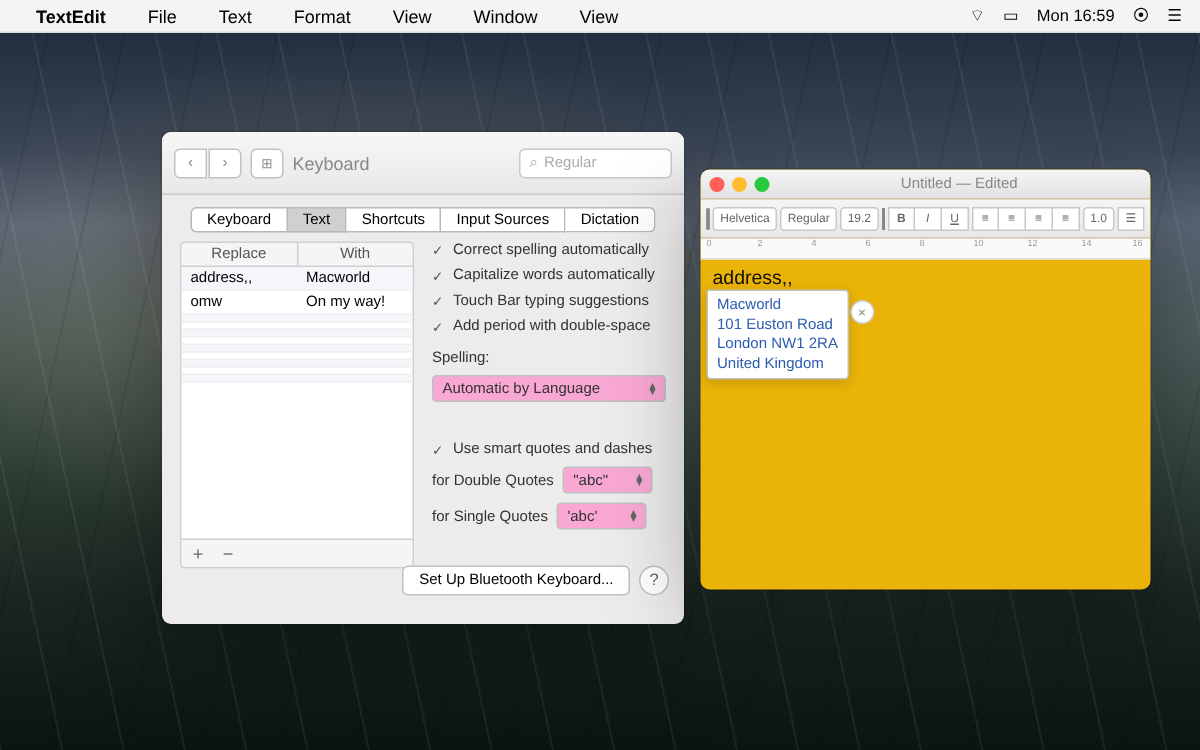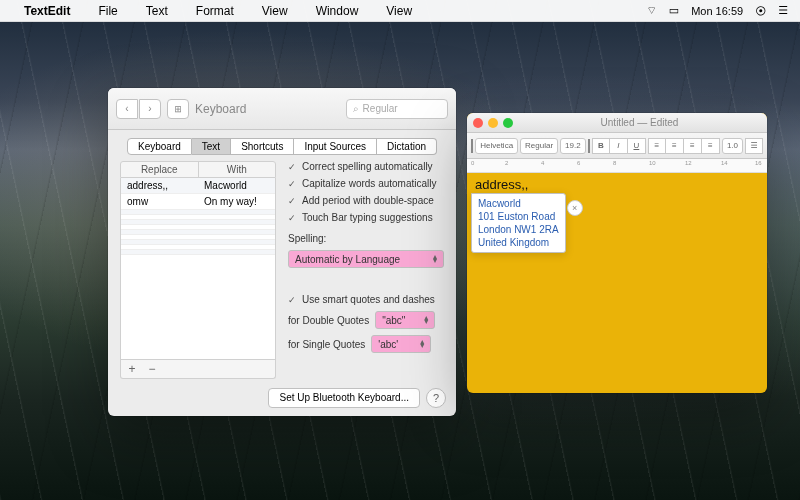--- a/index.html
+++ b/index.html
@@ -48,21 +48,21 @@
 
 .opts-side{flex:1;display:flex;flex-direction:column;gap:6px;font-size:10px;color:#333}
 .chk{display:flex;align-items:flex-end;gap:4px}
 .chk::before{content:'✓';color:#555;font-size:9px;width:10px}
 .lbl{margin-top:4px;color:#333}
 .select{background:#f9a8d4;border:1px solid #c0c0c0;border-radius:3px;padding:2px 6px;display:flex;justify-content:space-between;align-items:center;height:18px}
 .select .arrows{color:#666;font-size:8px;line-height:4px}
 .quote-row{display:flex;align-items:center;gap:6px}
 .quote-row .select{width:60px}
 
-.prefs-footer{position:absolute;bottom:8px;right:10px;display:flex;gap:6px}
+.prefs-footer{position:absolute;bottom:19px;right:10px;display:flex;gap:6px}
 .footer-btn{background:#fff;border:1px solid #c0c0c0;border-radius:4px;padding:3px 10px;font-size:10px}
 .help-btn{width:20px;height:20px;border-radius:50%;border:1px solid #c0c0c0;background:#fff;display:flex;align-items:center;justify-content:center;font-size:11px;color:#666}
 
 
 .textedit{left:467px;top:113px;width:300px;height:280px;background:#eab308}
 .te-titlebar{height:20px;background:linear-gradient(#f5f5f5,#e2e2e2);border-bottom:1px solid #c8c8c8;display:flex;align-items:center;padding:0 6px;gap:5px}
 .traffic{display:flex;gap:5px}
 .traffic span{width:10px;height:10px;border-radius:50%}
 .traffic .r{background:#ff5f56}
 .traffic .y{background:#ffbd2e}
@@ -191,24 +191,24 @@
     </div>
 
     <div class="opts-side">
       <div class="chk">
           <span>Correct spelling automatically</span>
         </div>
       <div class="chk">
           <span>Capitalize words automatically</span>
         </div>
       <div class="chk">
+          <span>Touch Bar typing suggestions</span>
+        </div>
+      <div class="chk">
           <span>Add period with double-space</span>
-        </div>
-      <div class="chk">
-          <span>Touch Bar typing suggestions</span>
         </div>
 
       <div class="lbl">Spelling:</div>
       <div class="select">
         <span>Automatic by Language</span>
         <span class="arrows">▴<br>▾</span>
       </div>
 
       <div class="chk" style="margin-top:20px">
           <span>Use smart quotes and dashes</span>

